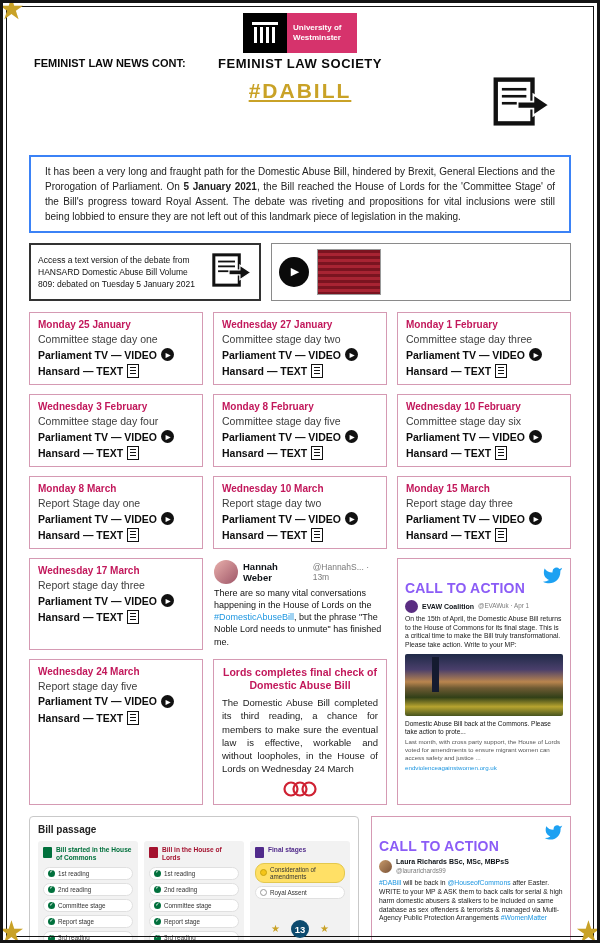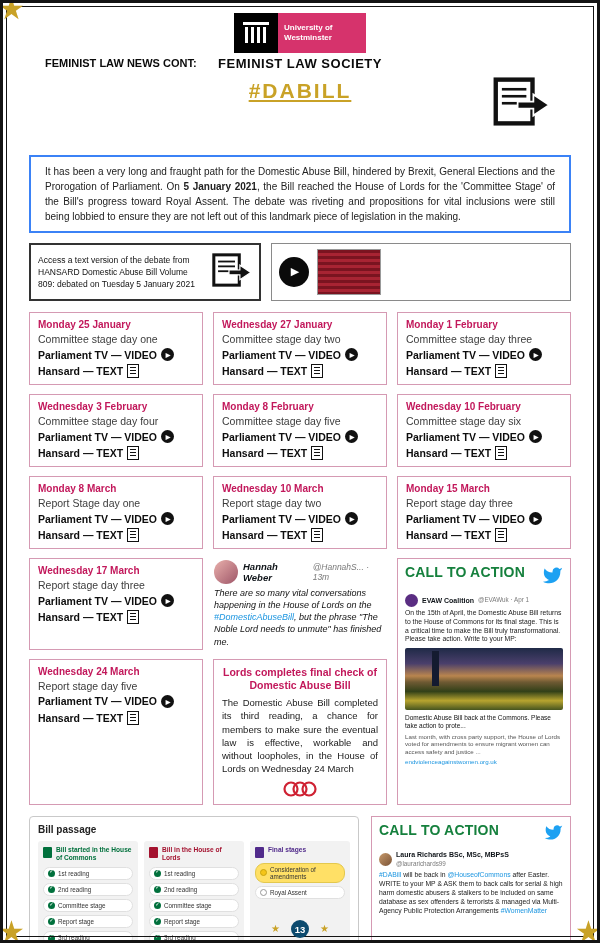--- a/index.html
+++ b/index.html
@@ -8,23 +8,23 @@
   .content{position:relative;padding:8px 26px 0;box-sizing:border-box;height:100%;}
   .star{position:absolute;color:#c9a227;z-index:6;font-size:30px;line-height:1;}
   .star.tl{left:-5px;top:-9px}.star.bl{left:-5px;bottom:-7px}.star.br{right:-5px;bottom:-7px}
   .star.small{font-size:10px;z-index:7;bottom:6px;color:#c9a227;}
   .star.s1{left:268px}.star.s2{right:268px}
 
   
   .masthead{text-align:center;position:relative;padding-top:2px;}
   .logo-row{display:inline-flex;align-items:stretch;}
   .logo-black{width:44px;height:40px;background:#000;display:flex;align-items:center;justify-content:center;}
-  .logo-pink{width:88px;height:40px;background:#d6336c;color:#fff;font-size:8px;font-weight:bold;text-align:left;padding:4px 6px;box-sizing:border-box;display:flex;align-items:center;line-height:1.2;}
+  .logo-pink{width:70px;height:40px;background:#d6336c;color:#fff;font-size:8px;font-weight:bold;text-align:left;padding:4px 6px;box-sizing:border-box;display:flex;align-items:center;line-height:1.2;}
   .society{font-size:13px;font-weight:800;letter-spacing:.5px;margin-top:3px;color:#0b0b0b;}
-  .news-cont{position:absolute;left:16px;bottom:2px;font-weight:800;font-size:11px;color:#0b0b0b;}
+  .news-cont{position:absolute;left:5px;bottom:2px;font-weight:800;font-size:11px;color:#0b0b0b;}
 
   
   .title-block{text-align:center;margin-top:8px;position:relative;min-height:66px;}
   .title-main{color:#c2185b;font-size:20px;font-weight:800;text-decoration:underline;margin:0;}
   .title-tag{color:#c9a227;font-size:21px;font-weight:800;text-decoration:underline;letter-spacing:2px;margin:7px 0 0;}
   .title-icon{position:absolute;right:20px;top:-2px;}
 
   
   .intro{border:2px solid #3b82f6;margin-top:10px;padding:7px 14px;font-size:10px;line-height:1.5;text-align:justify;color:#222;}
   .resources{display:flex;gap:10px;margin-top:9px;}
@@ -39,32 +39,32 @@
   .card{border:1px solid #d59ab3;padding:6px 8px;display:flex;flex-direction:column;gap:3px;background:#fff;}
   .card-date{color:#c2185b;font-weight:800;font-size:10px;}
   .card-stage{color:#3c3c3c;font-size:10.5px;}
   .card-link{display:flex;align-items:center;gap:4px;font-weight:800;font-size:10.5px;color:#0d0d0d;cursor:pointer;}
   .ic-play{width:13px;height:13px;border-radius:50%;background:#111;display:inline-flex;align-items:center;justify-content:center;flex:none;}
   .ic-play::before{content:"▶";color:#fff;font-size:6px;margin-left:1px;}
   .ic-doc{width:10px;height:12px;border:1px solid #111;position:relative;flex:none;background:#fff;}
   .ic-doc::before{content:"";position:absolute;left:2px;right:2px;top:2px;height:1px;background:#111;box-shadow:0 3px 0 #111,0 6px 0 #111;}
 
   
-  .tweet-cell{padding:2px 1px;font-style:italic;}
+  .tweet-cell{padding:2px 1px;}
   .tw-head{display:flex;align-items:center;gap:5px;}
   .tw-ava{width:24px;height:24px;border-radius:50%;background:linear-gradient(135deg,#e9b0ac,#9e5668);flex:none;cursor:pointer;}
   .tw-name{font-weight:800;font-size:9.5px;color:#0f1419;cursor:pointer;}
   .tw-meta{color:#7a7a7a;font-size:8.5px;}
   .tw-body{font-size:9px;line-height:1.35;margin-top:3px;color:#111;}
   .tw-link{color:#1b95e0;cursor:pointer;}
 
   
   .cta1{grid-row:span 2;border:1px solid #d59ab3;padding:6px 7px;display:flex;flex-direction:column;background:#fff;}
   .cta-head{display:flex;justify-content:space-between;align-items:flex-start;}
-  .cta-title{color:#15803d;font-weight:800;font-size:14px;letter-spacing:.2px;line-height:1.05;}
+  .cta-title{color:#8b5cf6;font-weight:800;font-size:14px;letter-spacing:.2px;line-height:1.05;margin-top:16px;}
   .mini-tweet{margin-top:4px;font-size:6.8px;color:#222;line-height:1.3;}
   .mini-head{display:flex;align-items:center;gap:4px;}
   .mini-ava{width:13px;height:13px;border-radius:50%;flex:none;cursor:pointer;}
   .ava-purple{background:#5a2d82;}
   .ava-brown{background:linear-gradient(135deg,#c79a6b,#7a5236);}
   .mini-name{font-weight:800;font-size:7px;color:#0f1419;cursor:pointer;}
   .mini-meta{color:#7a7a7a;font-size:6.3px;}
   .photo-westminster{height:62px;border-radius:2px;background:linear-gradient(180deg,#1f2a47 0%,#4a3f6b 25%,#b9854e 45%,#6e5a33 55%,#324018 70%,#b7a42f 85%,#46541f 100%);position:relative;margin:4px 0;}
   .photo-westminster::after{content:"";position:absolute;left:17%;top:5%;width:7px;height:56%;background:#141b30;}
   .mini-cardtitle{font-size:6.5px;color:#111;margin-top:2px;line-height:1.25;}

